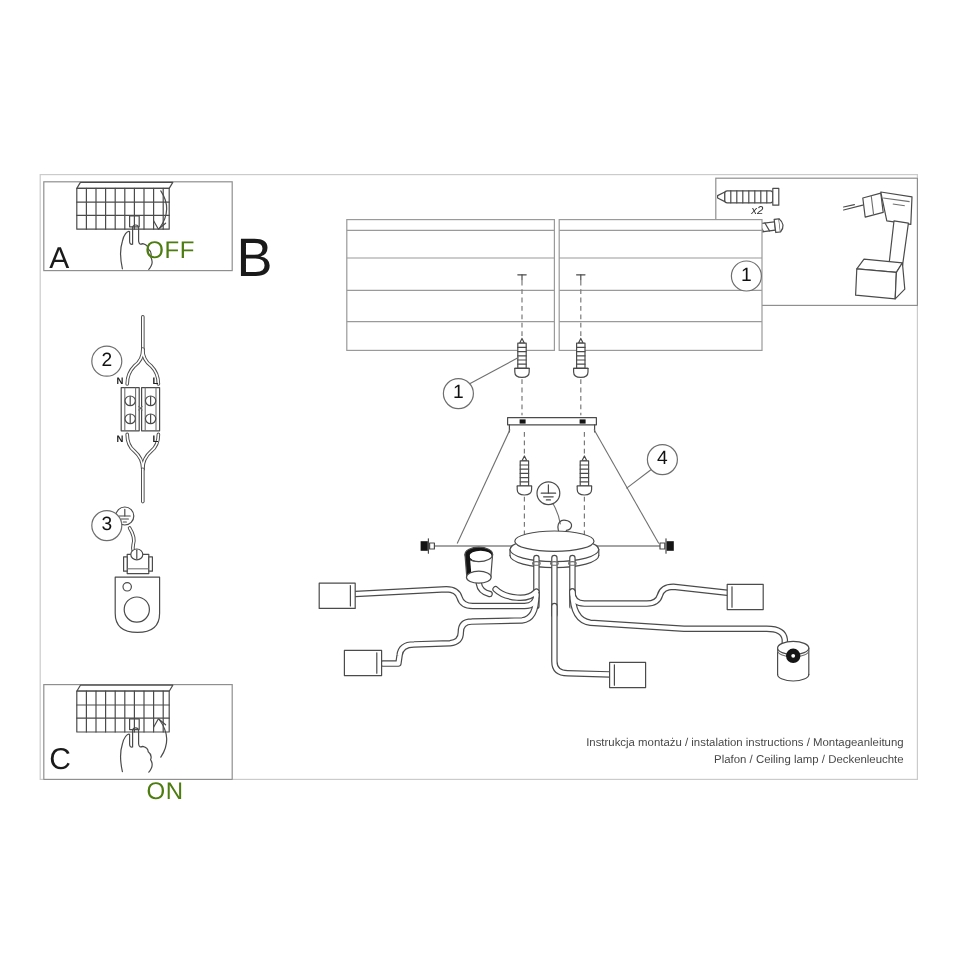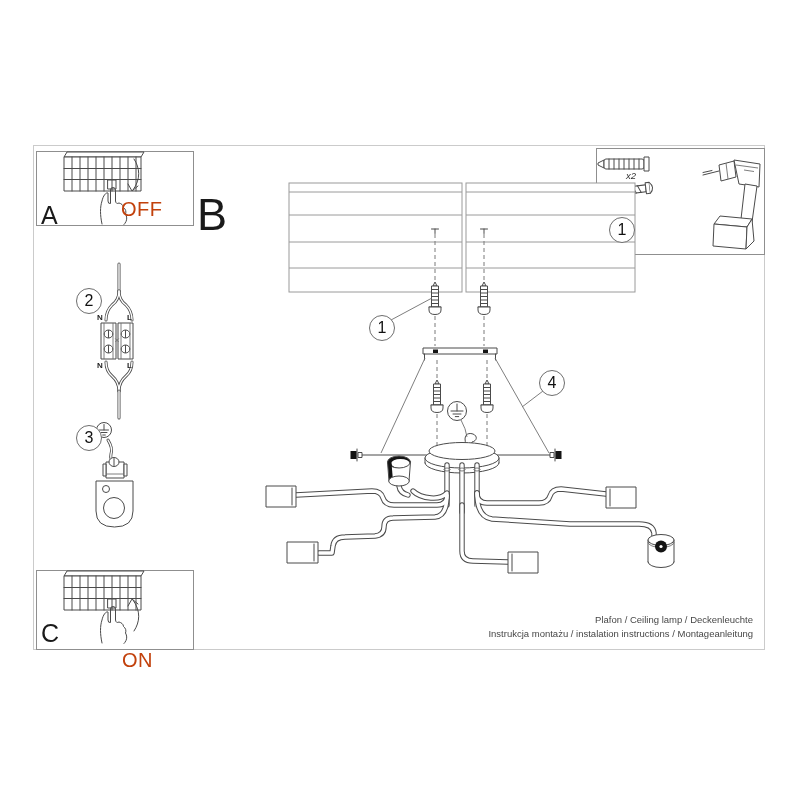--- a/index.html
+++ b/index.html
@@ -4,21 +4,21 @@
 <style>
   html,body{margin:0;padding:0;background:#fff;}
   #stage{position:relative;width:800px;height:800px;background:#fff;overflow:hidden;
          font-family:"Liberation Sans", sans-serif;color:#1a1a1a;}
   .abs{position:absolute;}
   
   .sheet-frame{border:1px solid #cbcbcb;}
   .boxed{border:1px solid #8f8f8f;background:#fff;}
   
   .letter{font-weight:400;color:#1a1a1a;line-height:1;}
-  .state{font-weight:400;color:#c2410c;line-height:1;letter-spacing:0.5px;}
+  .state{font-weight:400;color:#4d7c0f;line-height:1;letter-spacing:0.5px;}
   .callout{border:1px solid #6e6e6e;border-radius:50%;width:24px;height:24px;
            display:flex;align-items:center;justify-content:center;
            font-size:16px;color:#111;background:#fff;line-height:1;}
   .nl{font-size:8px;font-weight:bold;color:#222;line-height:1;}
   .qty{font-size:9.5px;font-style:italic;color:#333;line-height:1;}
   .footer{font-size:9.5px;color:#474747;text-align:right;line-height:1.45;}
   
   .s  {stroke:#4b4b4b;fill:none;stroke-width:1;stroke-linecap:round;stroke-linejoin:round;}
   .sf {stroke:#4b4b4b;fill:#fff;stroke-width:1;stroke-linejoin:round;}
   .sl {stroke:#9a9a9a;fill:none;stroke-width:1;}
@@ -354,17 +354,17 @@
   <div class="abs callout" style="left:609px;top:217px;">1</div>
 
   <div class="abs nl" style="left:97px;top:314px;">N</div>
   <div class="abs nl" style="left:127px;top:314px;">L</div>
   <div class="abs nl" style="left:97px;top:362px;">N</div>
   <div class="abs nl" style="left:127px;top:362px;">L</div>
 
   <div class="abs qty" style="left:626px;top:171px;">x2</div>
 
   <div class="abs footer" style="left:430px;top:613px;width:323px;">
+    <div>Instrukcja montażu / instalation instructions / Montageanleitung</div>
     <div>Plafon / Ceiling lamp / Deckenleuchte</div>
-    <div>Instrukcja montażu / instalation instructions / Montageanleitung</div>
   </div>
 
 </div>
 
 </body></html>

